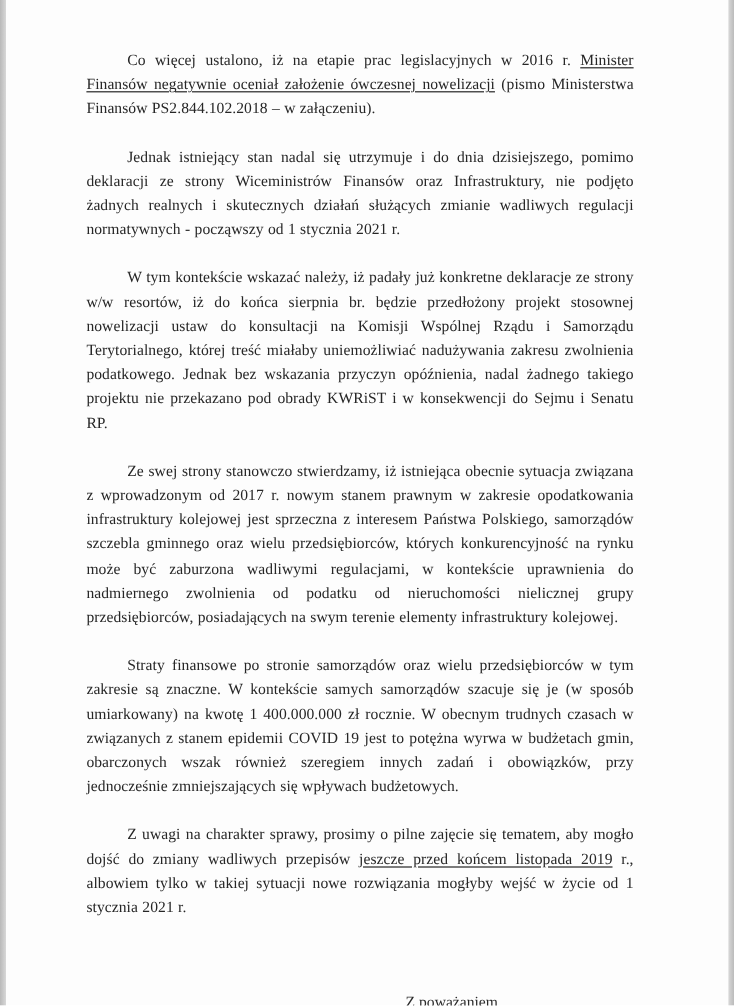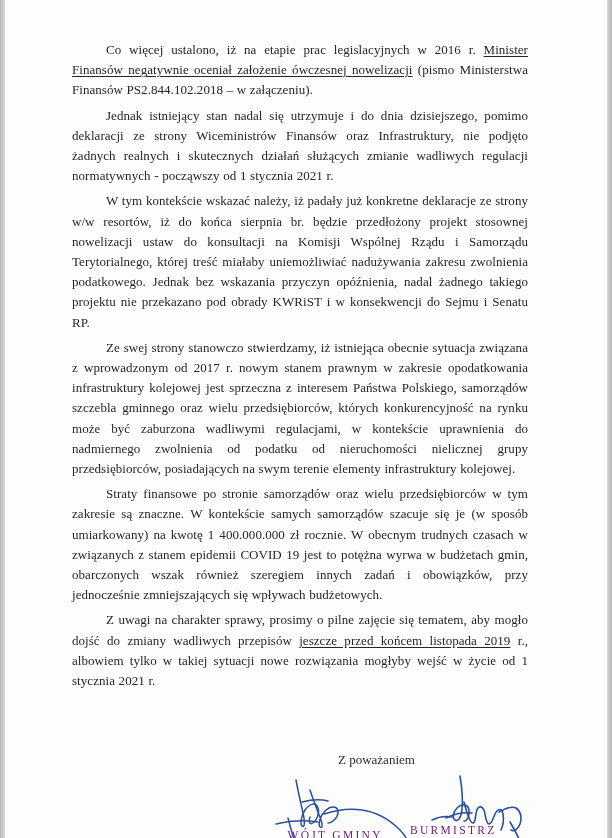--- a/index.html
+++ b/index.html
@@ -45,21 +45,21 @@
   p.body-par {
     margin: 0 0 0.5px 0;
     text-indent: 34px;
     text-align: justify;
     font-size: 13.0px;
     line-height: 20.2px;
     color: #262626;
     letter-spacing: 0.05px;
     word-spacing: 0.3px;
   }
-  p.body-par + p.body-par { margin-top: 5px; }
+  p.body-par + p.body-par { margin-top: 20px; }
 
   .u { text-decoration: underline; text-underline-offset: 2px; }
 
   .closing {
     margin: 0;
     padding-top: 60px;
     text-align: left;
     padding-left: 266px;
     font-size: 13.0px;
     color: #2b2b2b;

